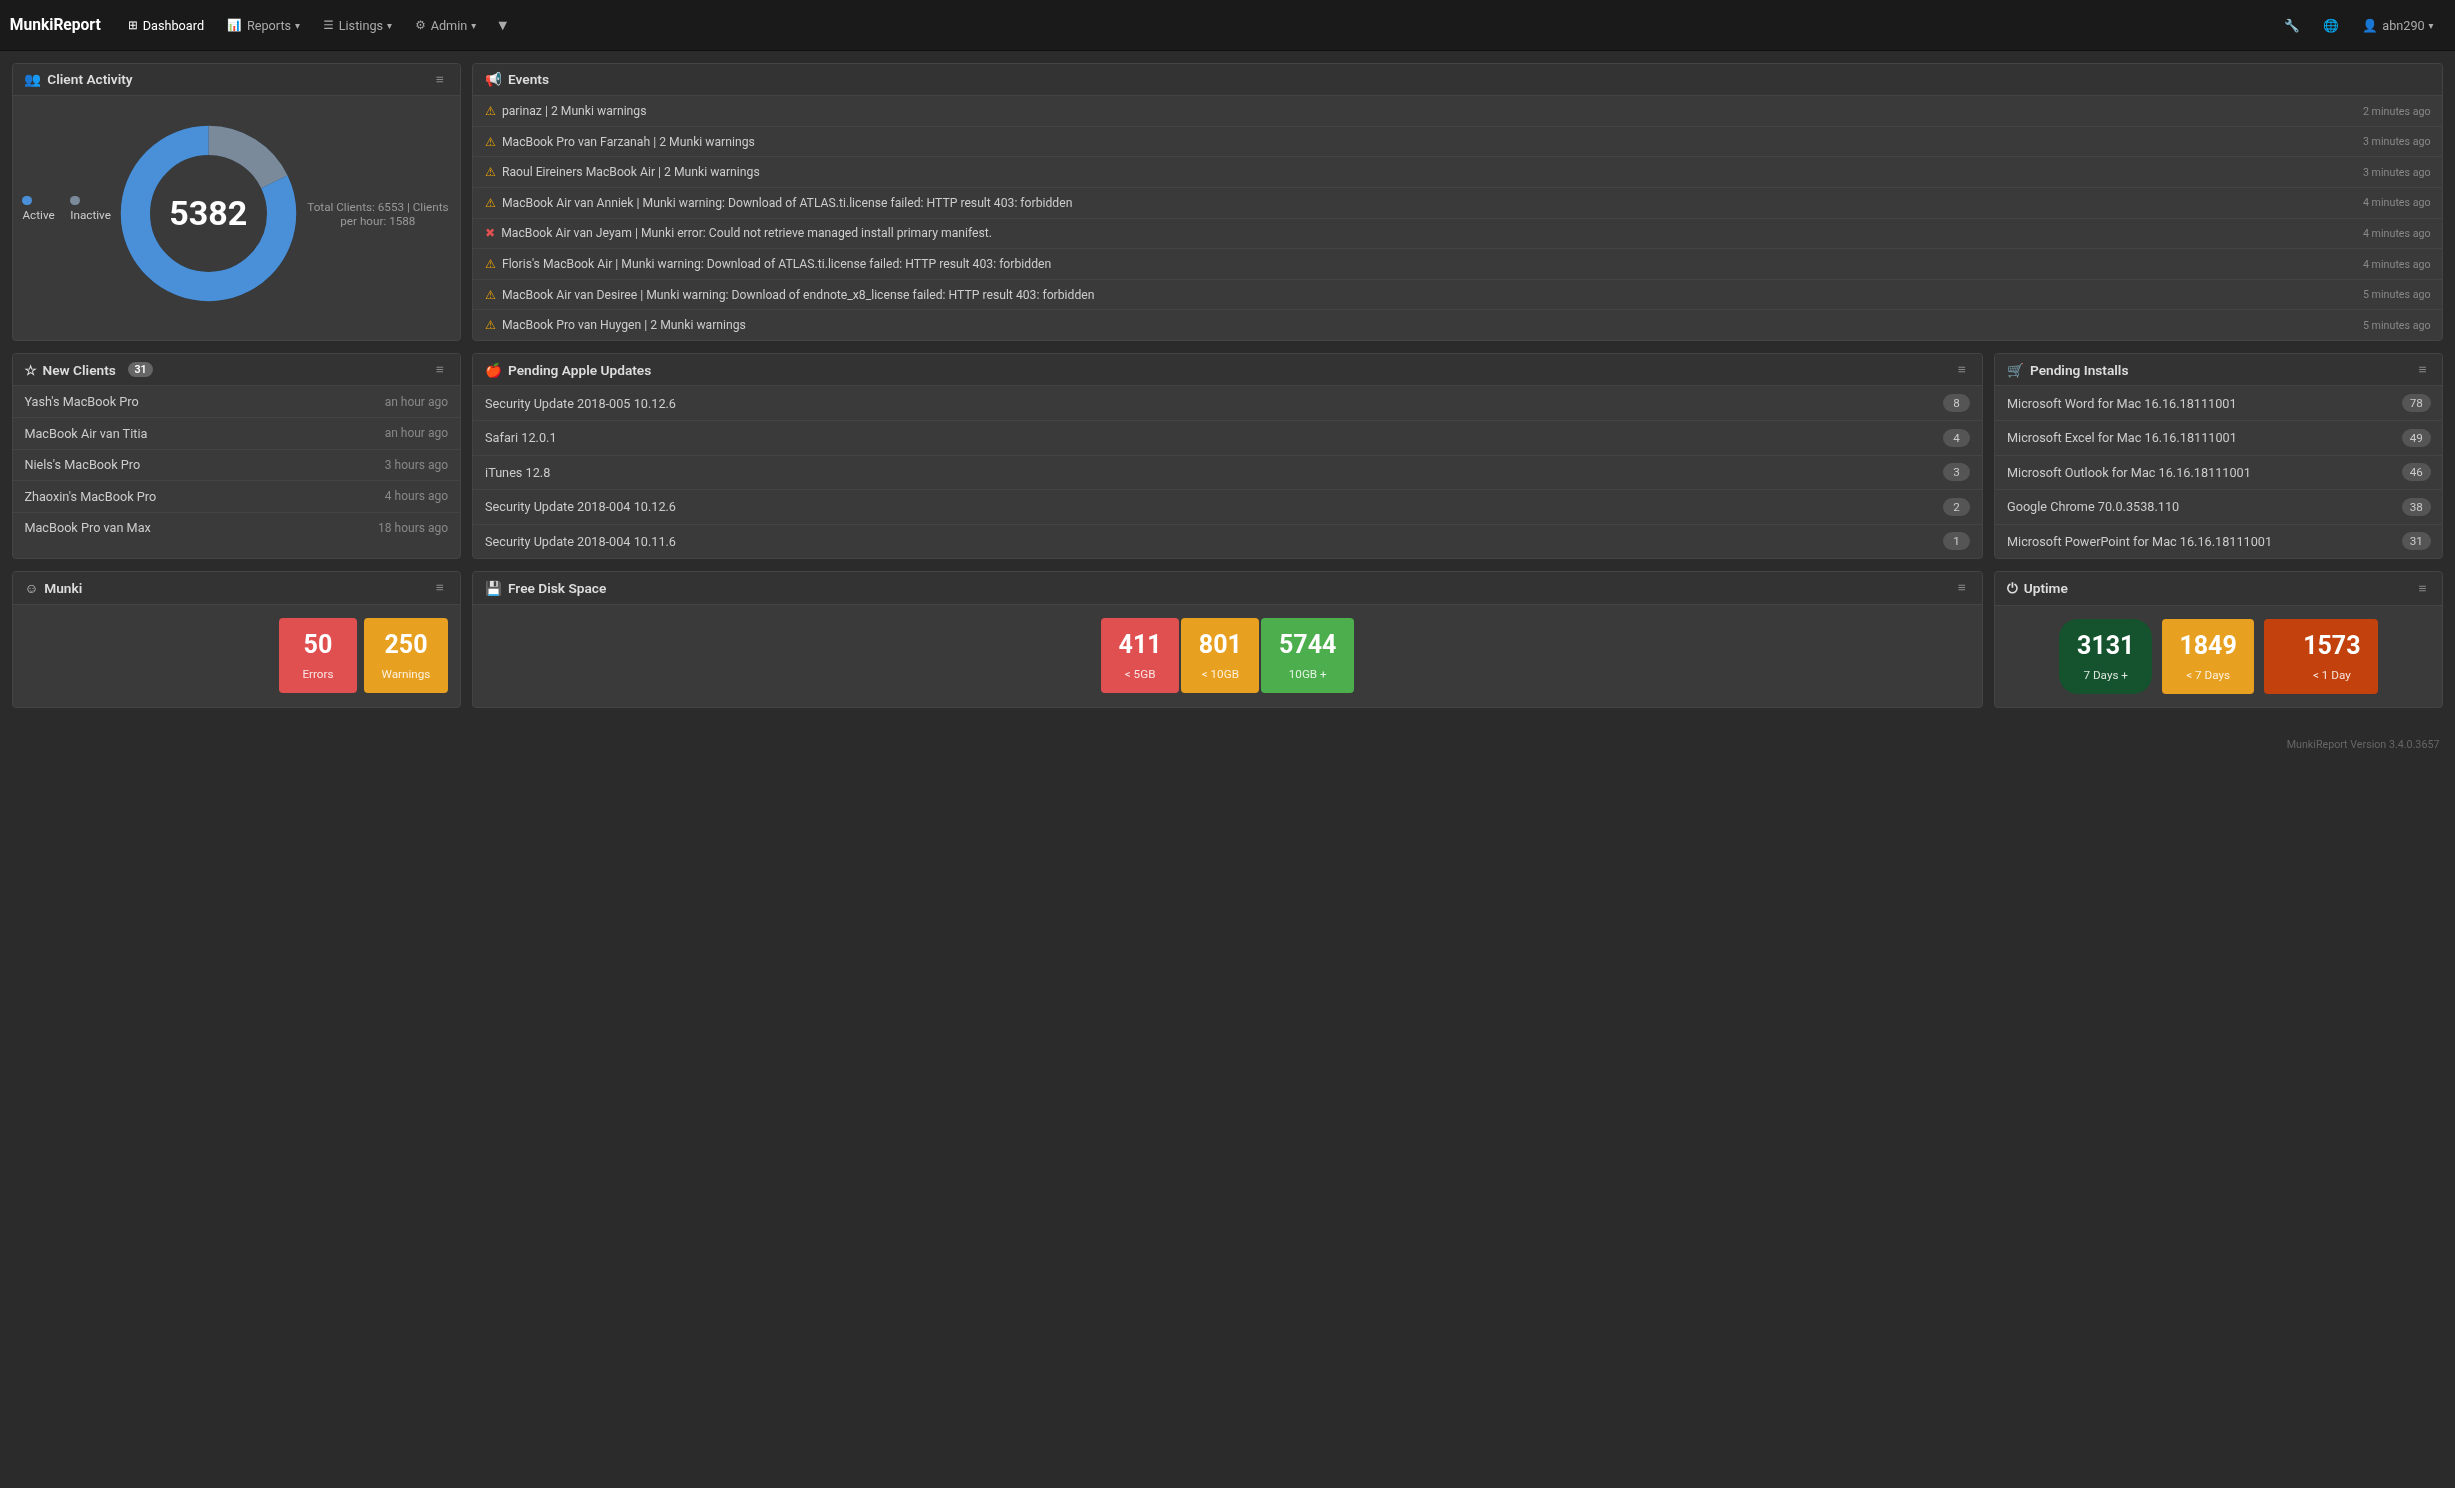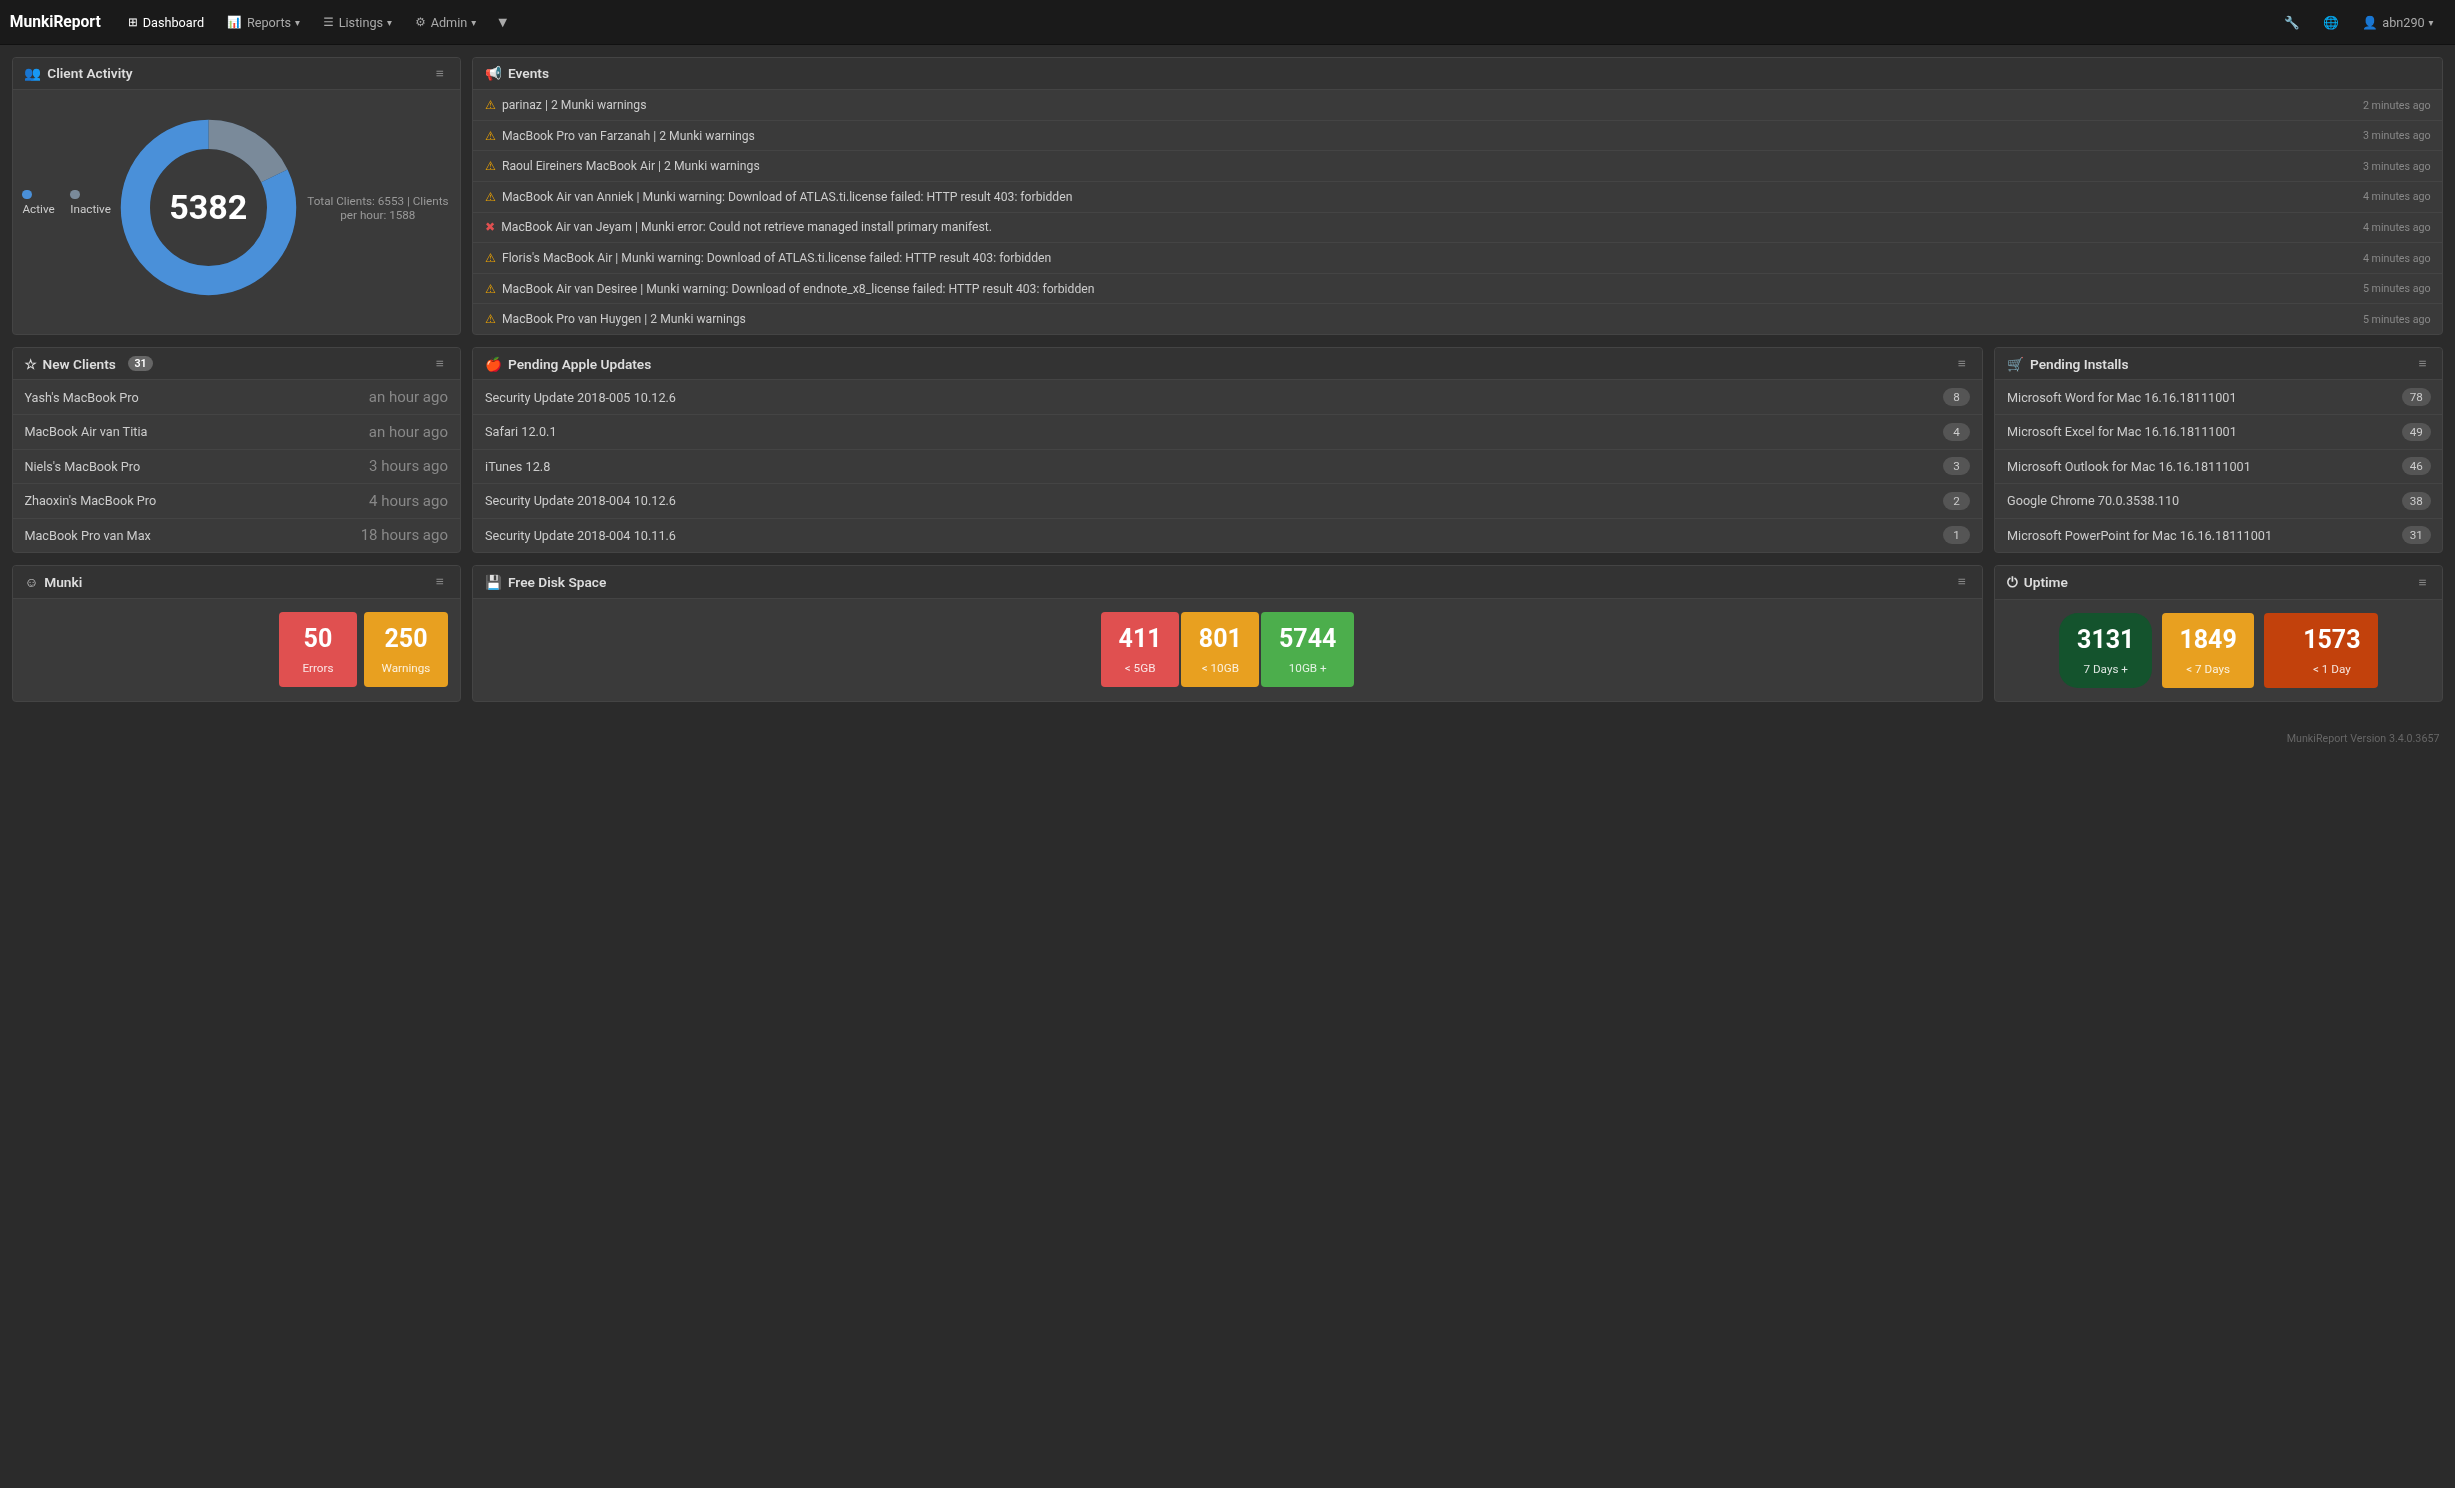--- a/index.html
+++ b/index.html
@@ -9,21 +9,21 @@
       color: #ccc;
       font-size: 12.7px;
       min-height: 100vh;
     }
 
     
     .navbar {
       background: #1a1a1a;
       display: flex;
       align-items: center;
-      height: 45px;
+      height: 51px;
       padding: 0 9.8px;
       border-bottom: 1px solid #111;
     }
     .navbar-brand {
       color: #fff;
       font-size: 15.6px;
       font-weight: bold;
       margin-right: 15.6px;
       text-decoration: none;
     }
@@ -172,21 +172,21 @@
     .list-item {
       display: flex;
       justify-content: space-between;
       align-items: center;
       padding: 7.8px 11.7px;
       border-bottom: 1px solid #444;
       font-size: 12.7px;
     }
     .list-item:last-child { border-bottom: none; }
     .list-item-name { color: #ccc; }
-    .list-item-time { color: #888; font-size: 15px; }
+    .list-item-time { color: #888; font-size: 12px; }
 
     
     .apple-updates-panel {
       grid-column: 2;
       grid-row: 2;
     }
     .update-item {
       display: flex;
       justify-content: space-between;
       align-items: center;

